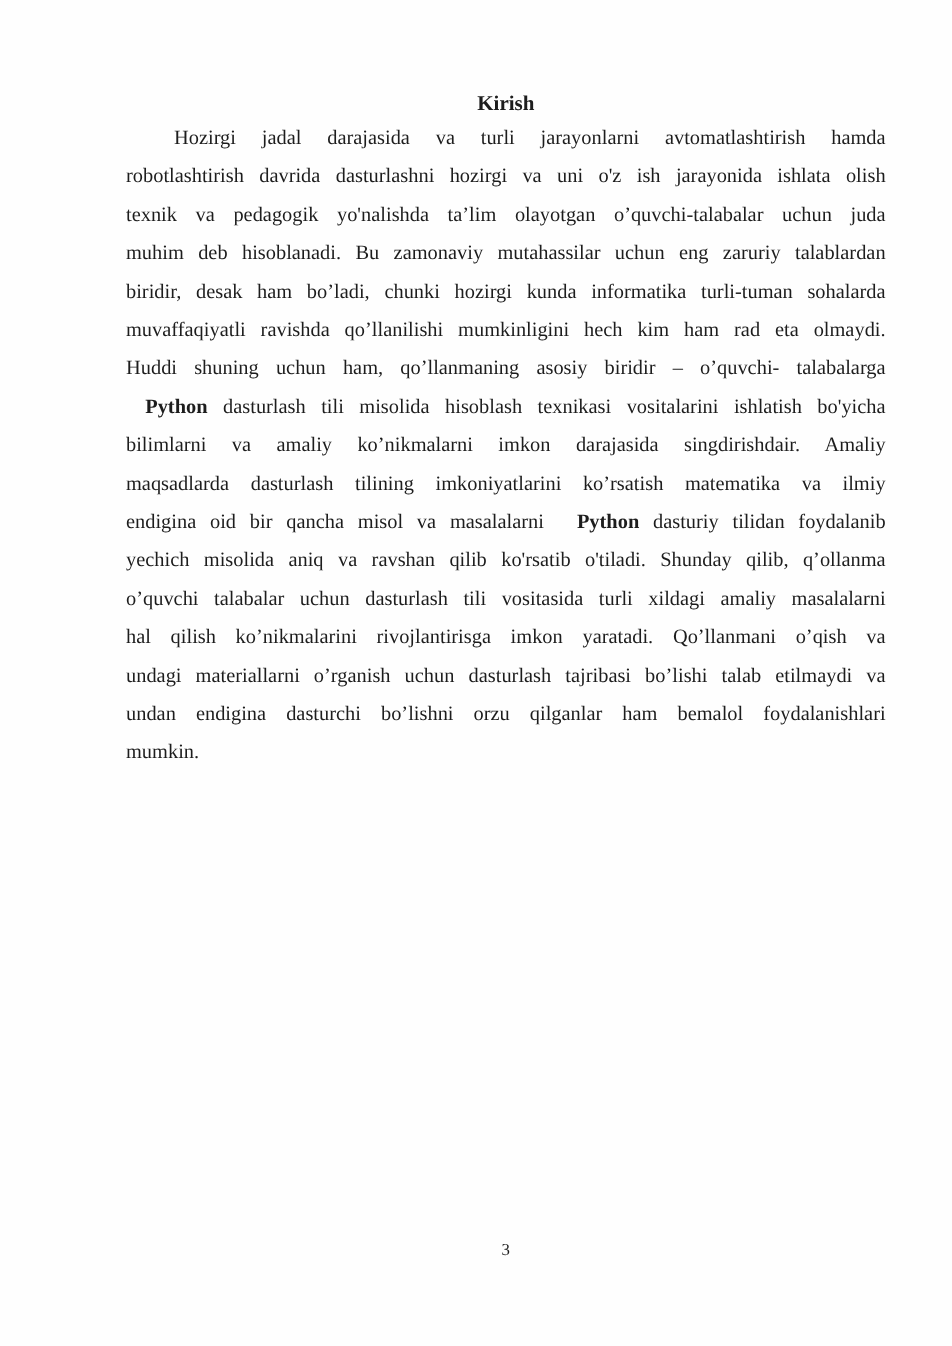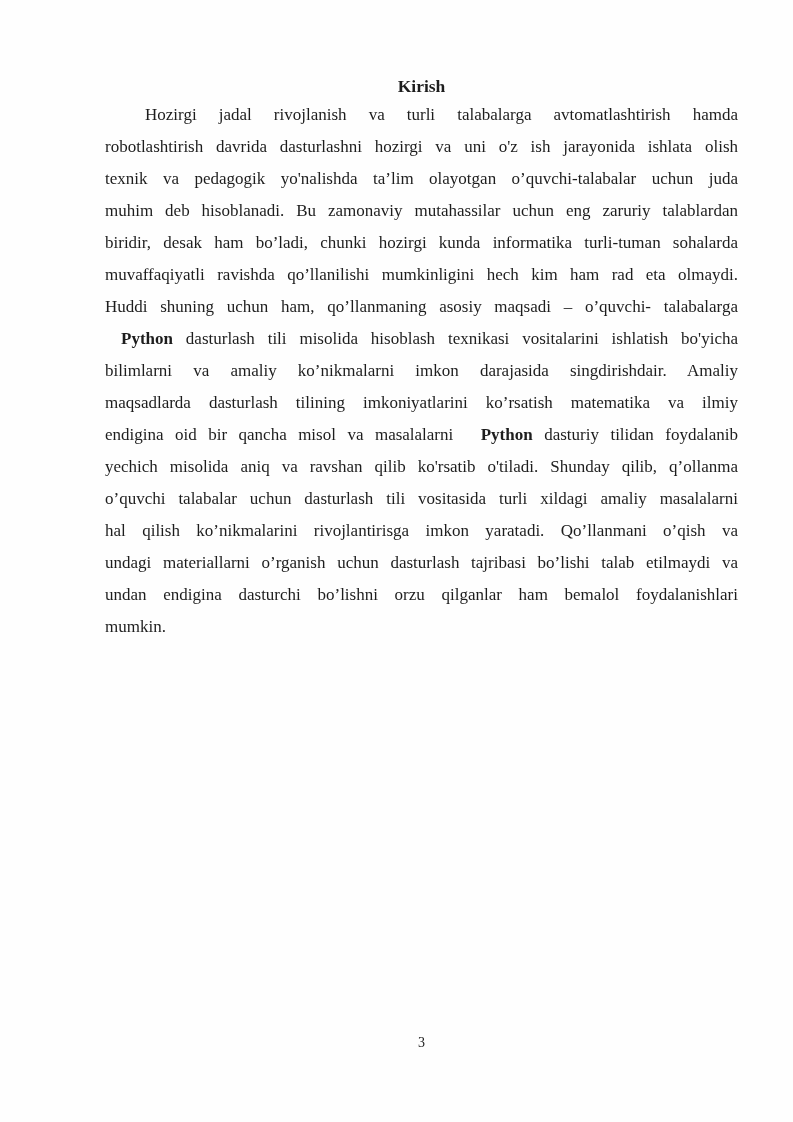--- a/index.html
+++ b/index.html
@@ -58,27 +58,27 @@
     text-align: center;
   }
 </style>
 </head>
 <body>
 
 <div class="page">
   <div class="content">
     <h1 class="doc-title">Kirish</h1>
     <div>
-        <div class="line indent"><span>Hozirgi jadal rivojlanish va turli talabalarga avtomatlashtirish hamda</span></div>
+        <div class="line indent"><span>Hozirgi jadal darajasida va turli jarayonlarni avtomatlashtirish hamda</span></div>
         <div class="line"><span>robotlashtirish davrida dasturlashni hozirgi va uni o'z ish jarayonida ishlata olish</span></div>
         <div class="line"><span>texnik va pedagogik yo'nalishda ta’lim olayotgan o’quvchi-talabalar uchun juda</span></div>
         <div class="line"><span>muhim deb hisoblanadi. Bu zamonaviy mutahassilar uchun eng zaruriy talablardan</span></div>
         <div class="line"><span>biridir, desak ham bo’ladi, chunki hozirgi kunda informatika turli-tuman sohalarda</span></div>
         <div class="line"><span>muvaffaqiyatli ravishda qo’llanilishi mumkinligini hech kim ham rad eta olmaydi.</span></div>
-        <div class="line"><span>Huddi shuning uchun ham, qo’llanmaning asosiy maqsadi – o’quvchi- talabalarga</span></div>
+        <div class="line"><span>Huddi shuning uchun ham, qo’llanmaning asosiy biridir – o’quvchi- talabalarga</span></div>
         <div class="line"><span class="bold">Python</span><span> dasturlash tili misolida hisoblash texnikasi vositalarini ishlatish bo'yicha</span></div>
         <div class="line"><span>bilimlarni va amaliy ko’nikmalarni imkon darajasida singdirishdair. Amaliy</span></div>
         <div class="line"><span>maqsadlarda dasturlash tilining imkoniyatlarini ko’rsatish matematika va ilmiy</span></div>
         <div class="line"><span>endigina oid bir qancha misol va masalalarni </span><span class="bold">Python</span><span> dasturiy tilidan foydalanib</span></div>
         <div class="line"><span>yechich misolida aniq va ravshan qilib ko'rsatib o'tiladi. Shunday qilib, q’ollanma</span></div>
         <div class="line"><span>o’quvchi talabalar uchun dasturlash tili vositasida turli xildagi amaliy masalalarni</span></div>
         <div class="line"><span>hal qilish ko’nikmalarini rivojlantirisga imkon yaratadi. Qo’llanmani o’qish va</span></div>
         <div class="line"><span>undagi materiallarni o’rganish uchun dasturlash tajribasi bo’lishi talab etilmaydi va</span></div>
         <div class="line"><span>undan endigina dasturchi bo’lishni orzu qilganlar ham bemalol foydalanishlari</span></div>
         <div class="line last"><span>mumkin.</span></div>

